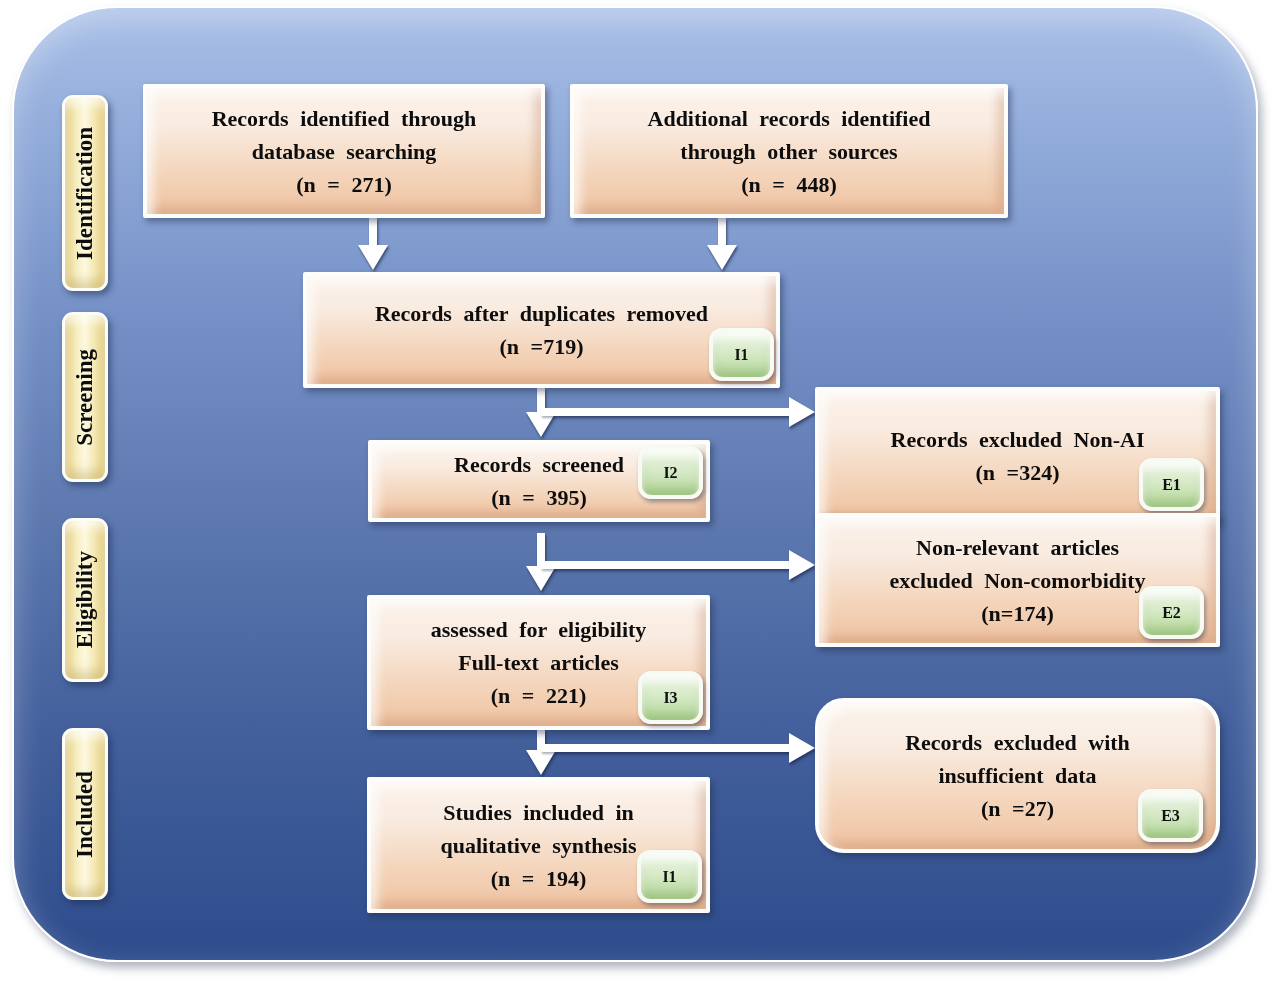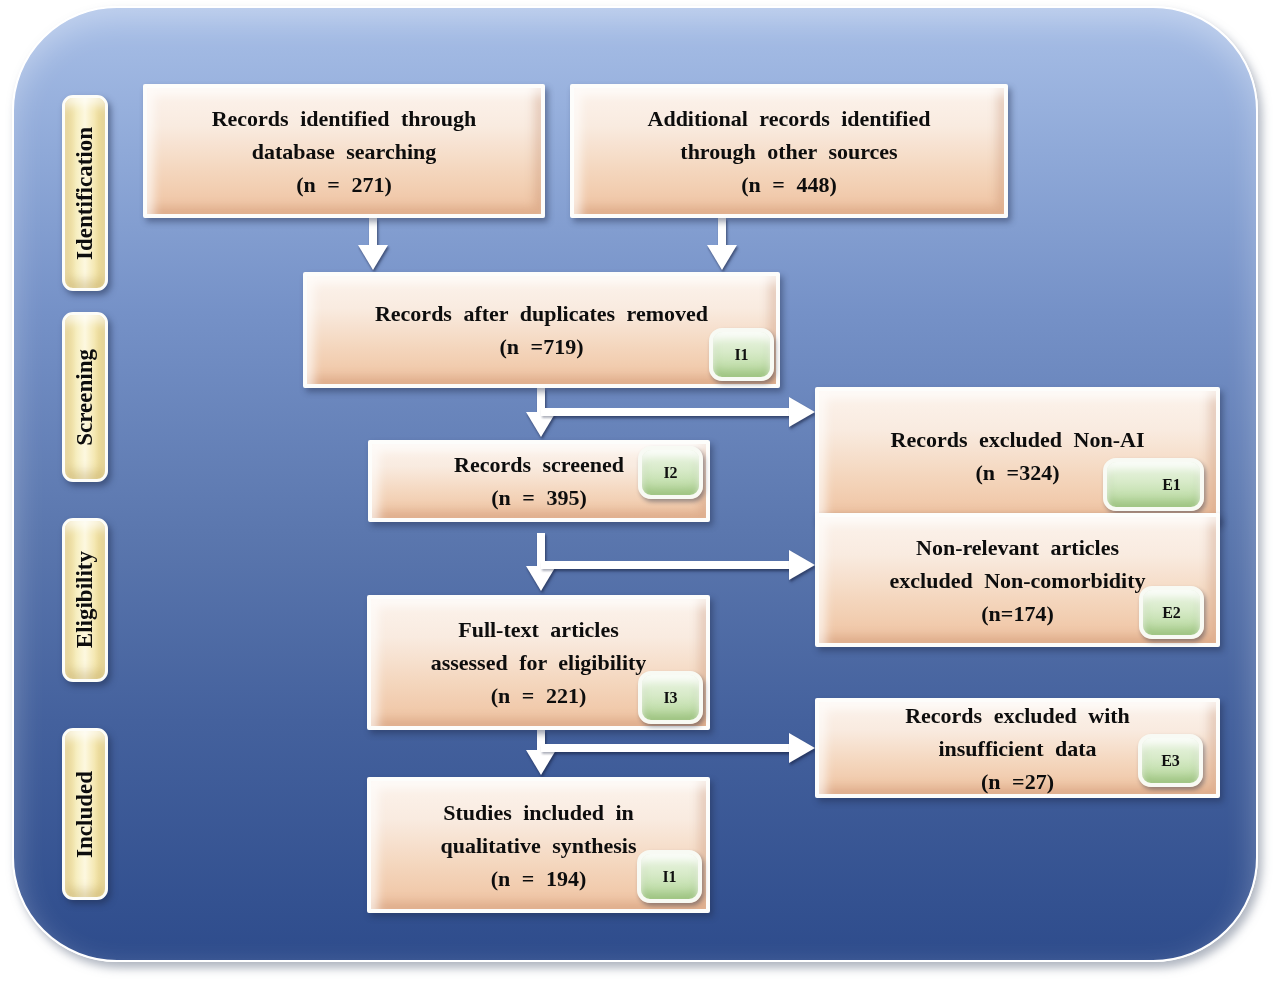--- a/index.html
+++ b/index.html
@@ -54,24 +54,24 @@
     font-weight:bold;font-size:23px;color:#0d0d0d;white-space:nowrap;
   }
   
   #n0{left:143px;top:84px;width:402px;height:134px;}
   #n1{left:570px;top:84px;width:438px;height:134px;}
   #n2{left:303px;top:272px;width:477px;height:116px;}
   #n3{left:815px;top:343px;width:405px;height:137px;margin-top:44px;}
   #n4{left:368px;top:440px;width:342px;height:82px;}
   #n5{left:815px;top:513px;width:405px;height:134px;}
   #n6{left:367px;top:595px;width:343px;height:135px;}
-  #n7{left:815px;top:698px;width:405px;height:100px;}
+  #n7{left:815px;top:698px;width:405px;height:155px;border-radius:29px;}
   #n8{left:367px;top:777px;width:343px;height:136px;}
   #n2 .badge{right:2px;bottom:3px;}
-  #n3 .badge{right:12px;bottom:9px;padding-left:36px;}
+  #n3 .badge{right:12px;bottom:9px;}
   #n4 .badge{right:3px;bottom:19px;}
   #n5 .badge{right:12px;bottom:4px;}
   #n6 .badge{right:3px;bottom:2px;margin-top:32px;}
   #n7 .badge{right:13px;bottom:7px;}
   #n8 .badge{right:4px;bottom:6px;}
   
   #s0{left:62px;top:95px;width:46px;height:196px;}
   #s1{left:62px;top:312px;width:46px;height:170px;}
   #s2{left:62px;top:518px;width:46px;height:164px;}
   #s3{left:62px;top:728px;width:46px;height:172px;}
@@ -154,22 +154,22 @@
   </div>
 
   <div class="node" id="n5">
     <div class="node-line">Non-relevant articles</div>
     <div class="node-line">excluded Non-comorbidity</div>
     <div class="node-line">(n=174)</div>
     <span class="badge">E2</span>
   </div>
 
   <div class="node" id="n6">
+    <div class="node-line">assessed for eligibility</div>
     <div class="node-line">Full-text articles</div>
-    <div class="node-line">assessed for eligibility</div>
     <div class="node-line">(n = 221)</div>
     <span class="badge">I3</span>
   </div>
 
   <div class="node" id="n7">
     <div class="node-line">Records excluded with</div>
     <div class="node-line">insufficient data</div>
     <div class="node-line">(n =27)</div>
     <span class="badge">E3</span>
   </div>

